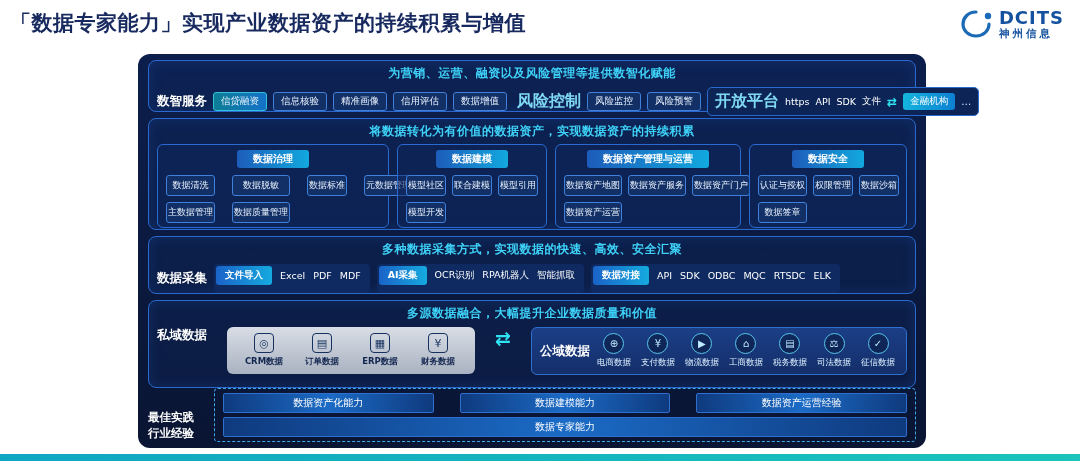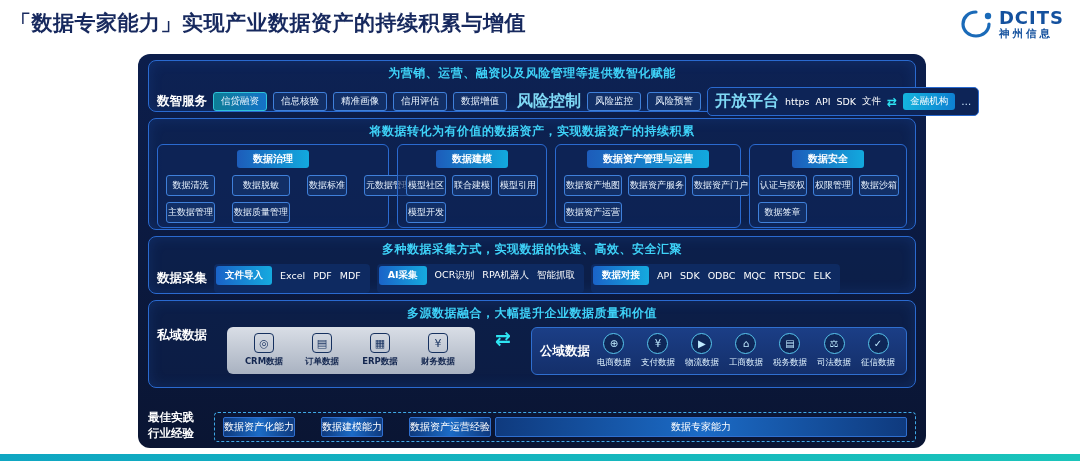--- a/index.html
+++ b/index.html
@@ -76,21 +76,21 @@
   .gd-icon { width:21px; height:21px; border-radius:50%; border:1px solid #58c7ee;
              background:rgba(8,26,64,.6); display:flex; align-items:center; justify-content:center;
              color:#bfeaff; font-size:10px; }
   .gd-label { color:#dff2ff; font-size:8.5px; white-space:nowrap; }
 
   
   .r5 { display:flex; gap:8px; align-items:flex-end; height:48px; }
   .practice-label { width:58px; display:flex; flex-direction:column; justify-content:center;
                     color:#fff; font-weight:bold; font-size:11.5px; line-height:1.45; white-space:nowrap; }
   .practice-box { flex:1; border:1px dashed #3fa9e8; border-radius:4px; padding:4px 8px;
-                  display:flex; gap:4px; }
+                  display:flex; flex-direction:column; gap:4px; }
   .pbar-row { display:flex; gap:26px; }
   .pbar { flex:1; text-align:center; color:#fff; font-size:10px; padding:2px 0; border-radius:2px;
           background:linear-gradient(90deg,#0f3a7e,#1b6bc6 50%,#0f3a7e); border:1px solid #2f6fd0; white-space:nowrap; }
 
   .bottom-strip { position:absolute; left:0; bottom:0; width:1080px; height:7px;
                   background:linear-gradient(90deg,#0fa6c2,#1ac4ba); }
 </style>
 </head>
 <body>
 

